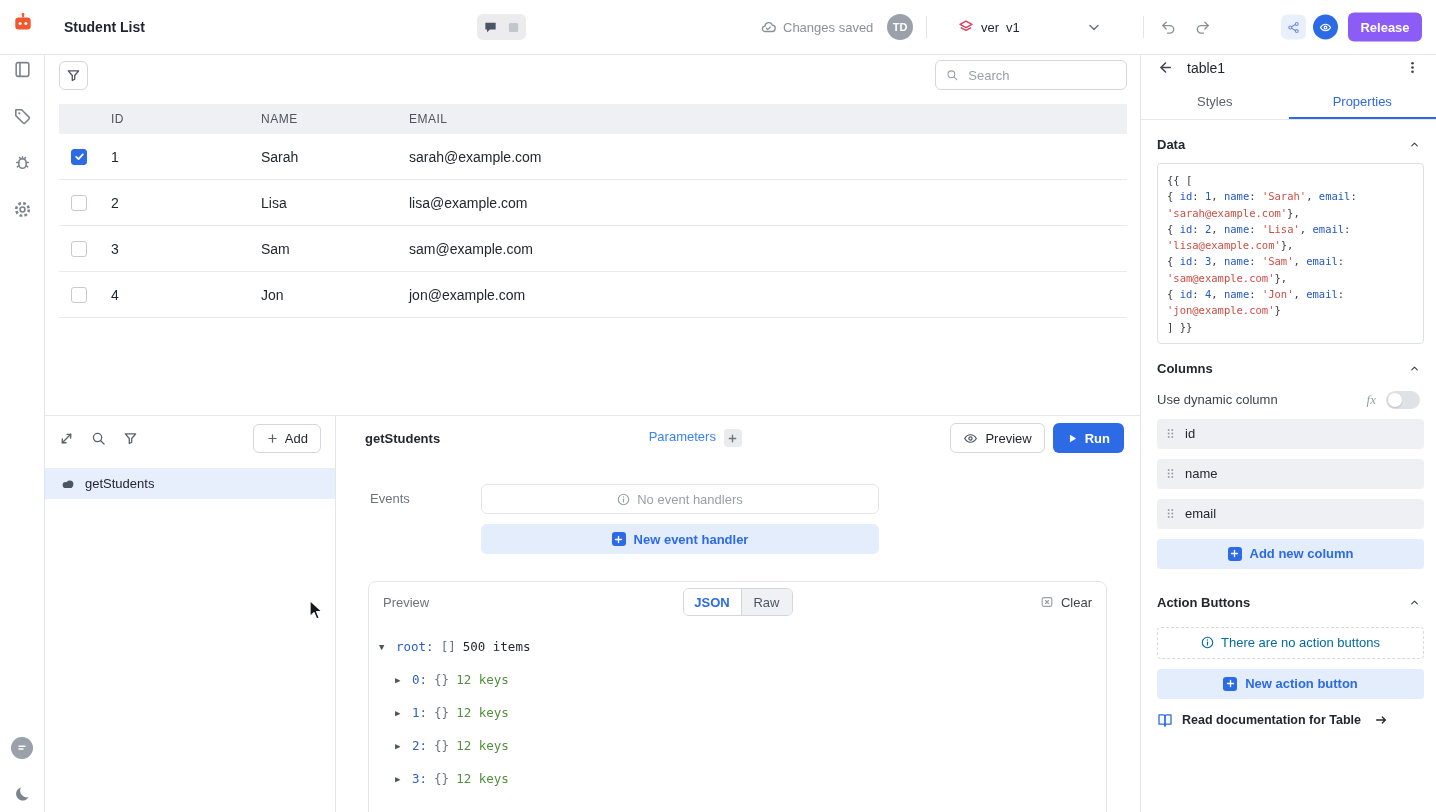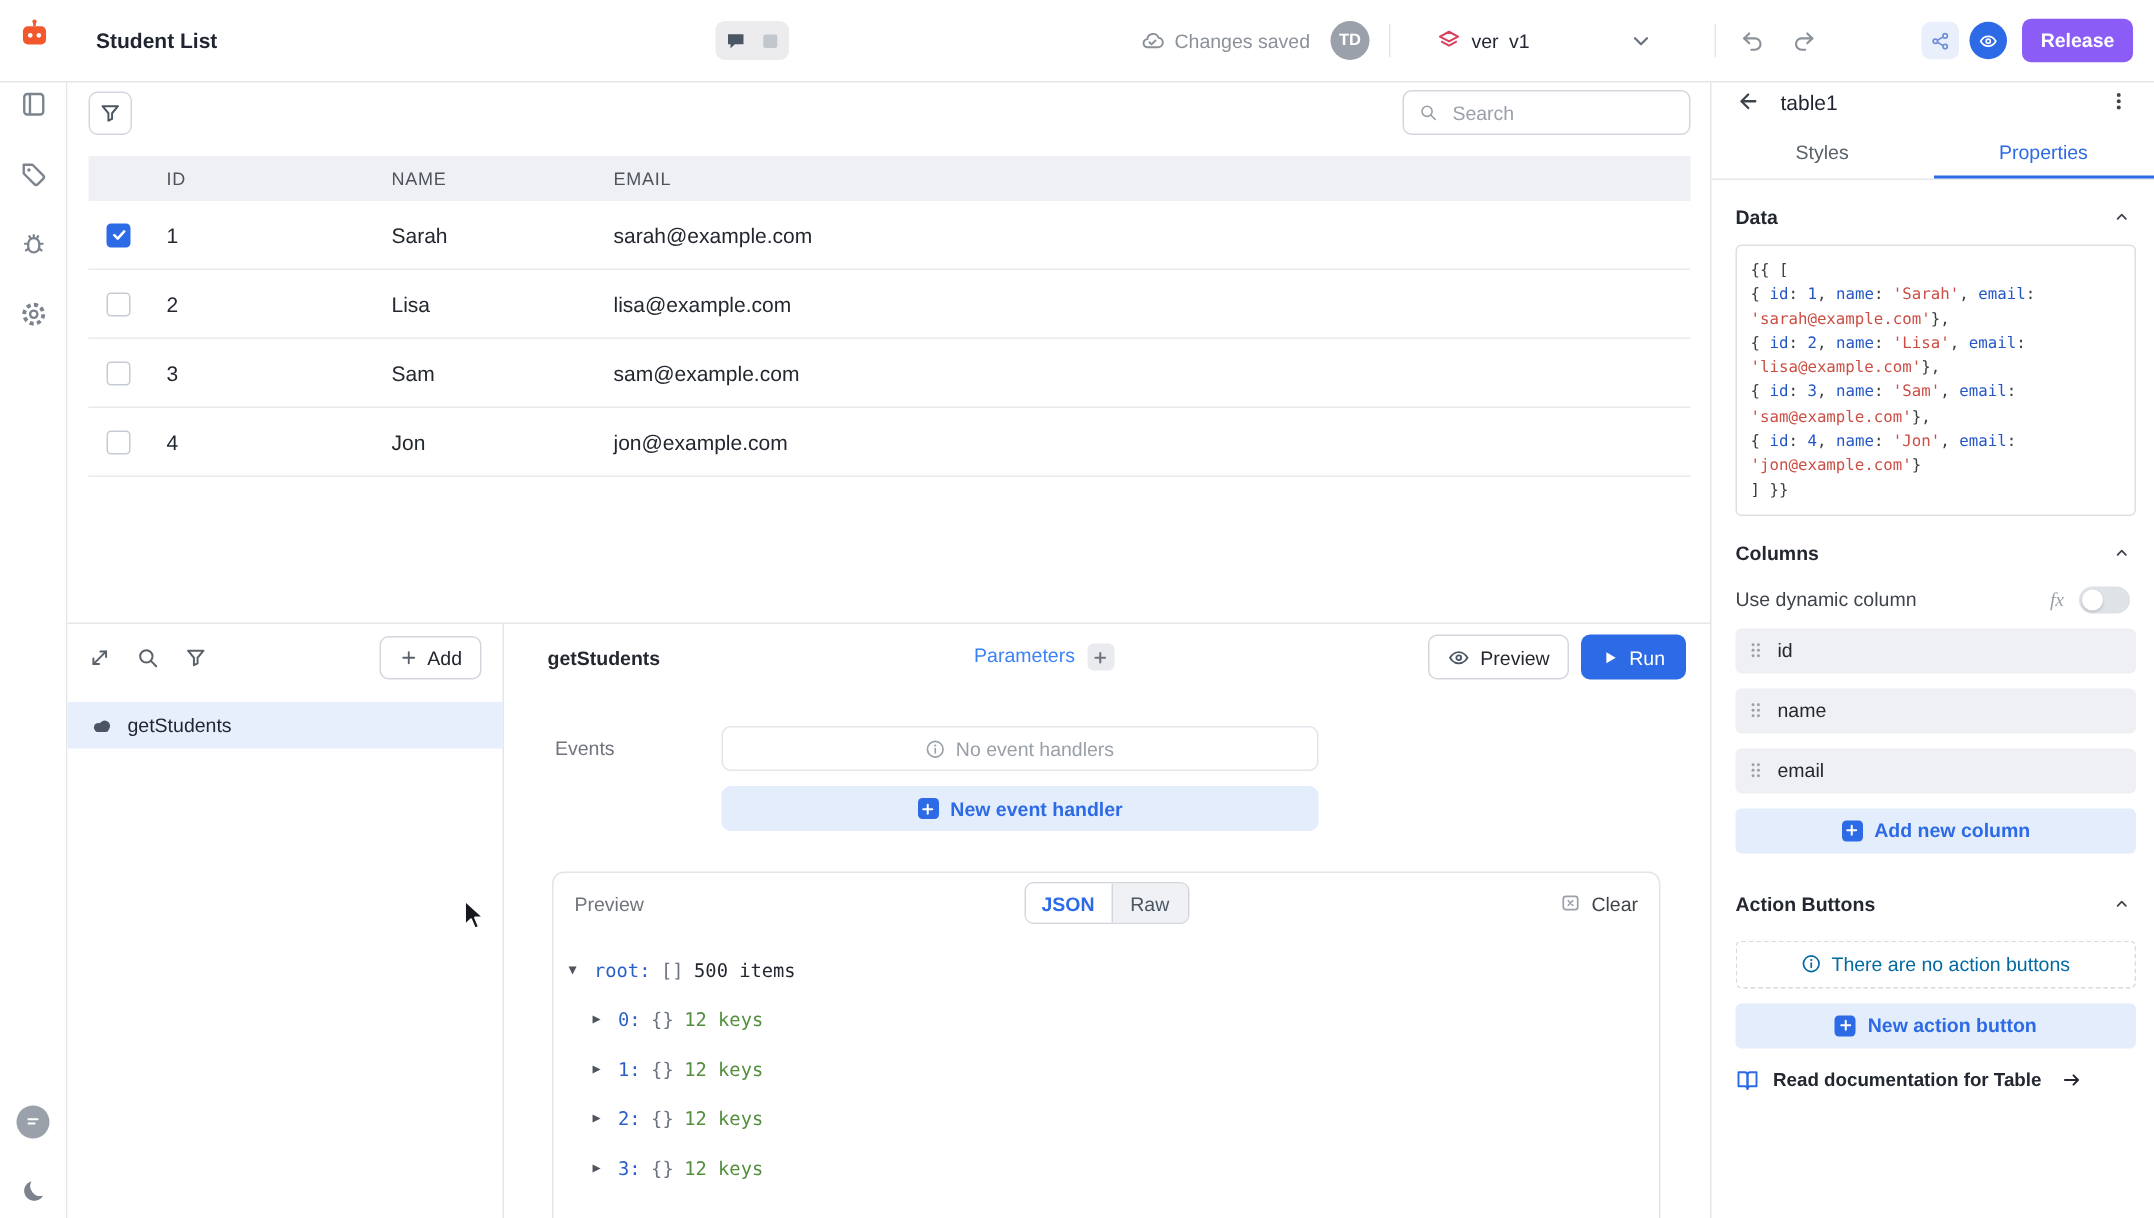--- a/index.html
+++ b/index.html
@@ -74,21 +74,21 @@
 
   .qeditor{flex:1;display:flex;flex-direction:column;overflow:hidden;}
   .qe-head{height:44px;display:flex;align-items:center;padding:0 16px 0 29px;}
   .qe-title{font-size:13px;font-weight:600;color:#23272f;}
   .params{display:flex;align-items:flex-start;gap:8px;margin:0 auto;color:#3b82f6;font-size:13px;}
   .plus-box{width:18px;height:18px;background:#e9ebee;border:none;border-radius:4px;display:flex;
             align-items:center;justify-content:center;color:#6f747c;padding:0;}
   .preview-btn{height:30px;padding:0 12px;border:1px solid #d3d7dd;border-radius:6px;background:#fff;
                display:flex;gap:7px;align-items:center;font-size:13px;color:#23272f;margin-right:8px;font-family:inherit;}
   .run-btn{height:30px;padding:0 14px;background:#2d6ae5;border:none;border-radius:6px;color:#fff;
-           display:flex;gap:7px;align-items:center;font-size:13px;font-weight:400;font-family:inherit;}
+           display:flex;gap:7px;align-items:center;font-size:13px;font-weight:700;font-family:inherit;}
   .qe-body{padding-top:24px;flex:1;overflow:hidden;}
   .events-row{display:flex;align-items:flex-start;padding-left:34px;}
   .events-label{width:111px;padding-top:7px;font-size:13px;color:#6f747c;}
   .events-col{width:398px;}
   .noevents{height:30px;border:1px solid #e2e5e9;border-radius:6px;display:flex;align-items:center;
             justify-content:center;gap:7px;font-size:13px;color:#9aa0a8;}
   .new-handler{margin-top:10px;height:30px;background:#e3edfc;border:none;border-radius:6px;width:100%;
                display:flex;align-items:center;justify-content:center;gap:8px;color:#2d6ae5;font-size:13px;
                font-weight:600;font-family:inherit;}
   .plus-sq{width:14px;height:14px;background:#2d6ae5;border-radius:3px;display:flex;align-items:center;justify-content:center;color:#fff;}

